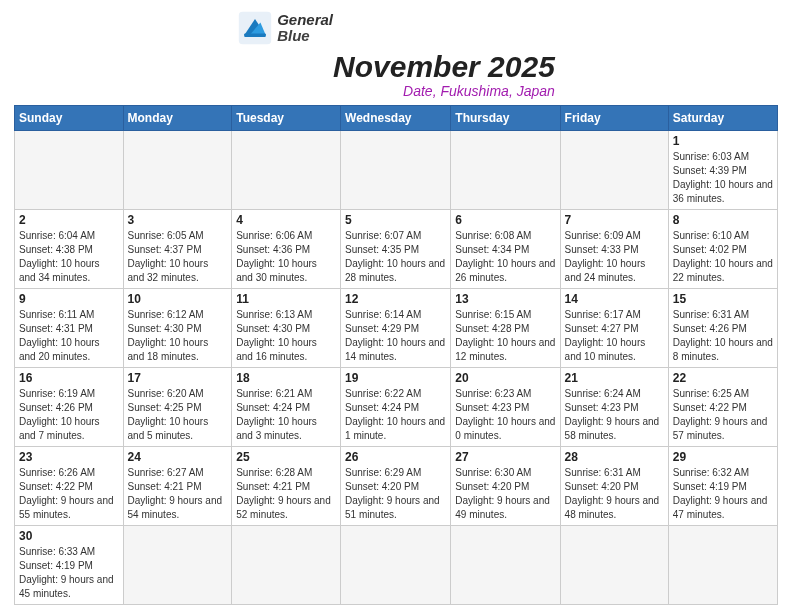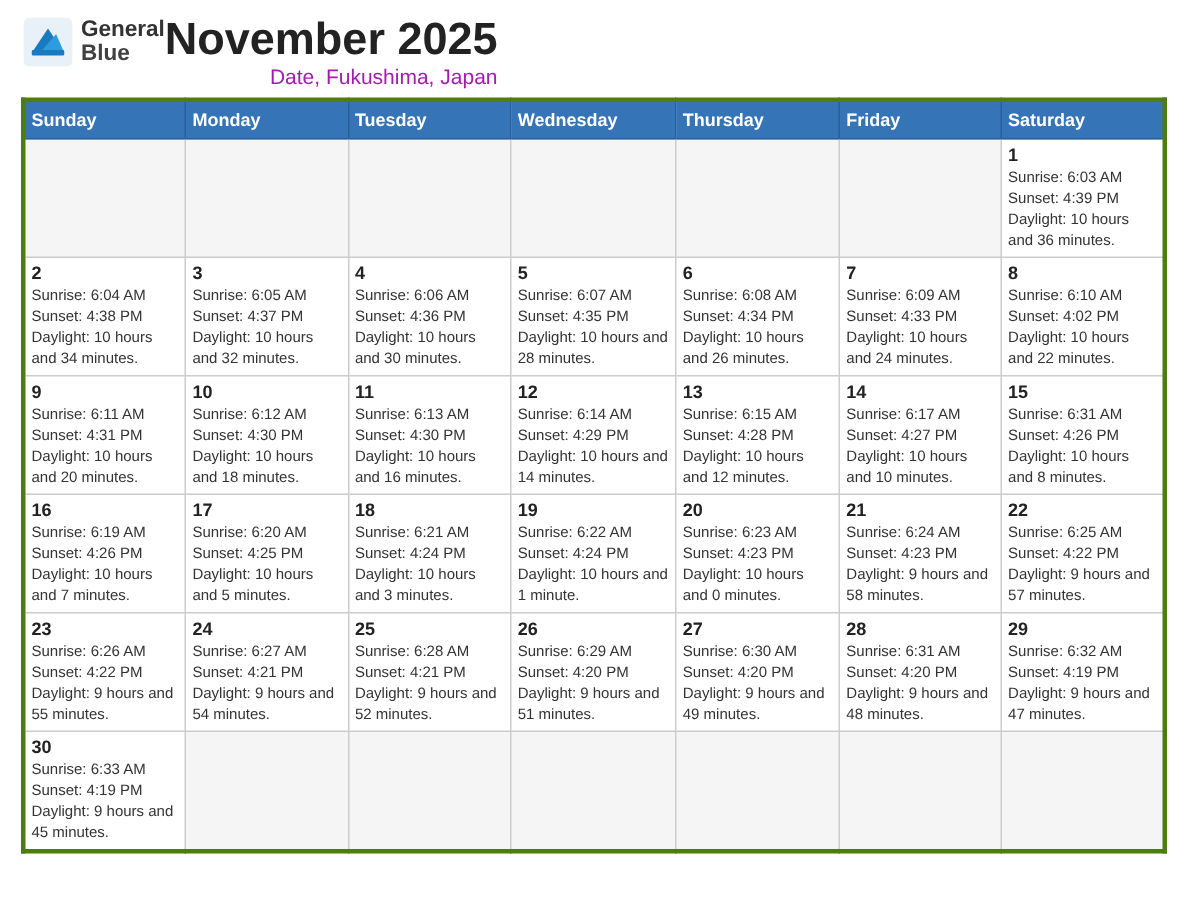--- a/index.html
+++ b/index.html
@@ -11,23 +11,24 @@
       overflow: hidden;
     }
     .page {
       width: 792px;
       min-height: 612px;
       background: #fff;
       padding: 10px 14px 10px 14px;
     }
     .header-row {
       display: flex;
-      justify-content: flex-start;
+      justify-content: center;
       align-items: flex-start;
       margin-bottom: 6px;
+      font-style: italic;
     }
     .logo-area {
       display: flex;
       align-items: center;
       gap: 4px;
     }
     .logo-text {
       font-size: 15px;
       font-weight: bold;
       color: #333;
@@ -41,29 +42,30 @@
       height: 36px;
     }
     .title-area {
       text-align: right;
     }
     .month-title {
       font-size: 30px;
       font-weight: bold;
       color: #222;
       line-height: 1.1;
+      margin-top: 40px;
     }
     .subtitle {
       font-size: 14px;
       color: #a21caf;
     }
     .calendar {
       width: 100%;
       border-collapse: collapse;
-      border: 3px solid #4d7c0f;
+      border: 1px solid #4d7c0f;
     }
     .calendar th {
       background: #3474b7;
       color: #fff;
       font-size: 12px;
       font-weight: bold;
       padding: 5px 4px;
       text-align: left;
       border: 1px solid #2a5f9e;
     }

